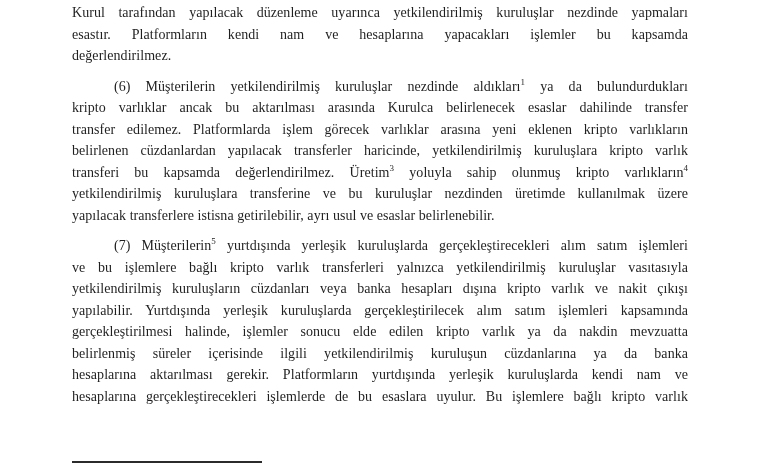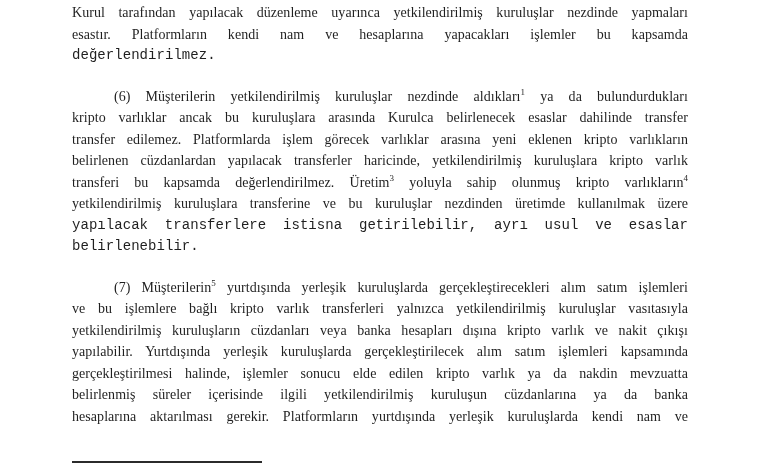--- a/index.html
+++ b/index.html
@@ -19,32 +19,31 @@
   .text-block {
     position: absolute;
     left: 72px;
     top: 2px;
     width: 616px;
   }
   .para {
     margin: 0;
   }
   .para + .para {
-    margin-top: 19px;
+    margin-top: 9px;
   }
   .line {
     font-size: 14px;
     line-height: 21.5px;
     text-align: justify;
     text-align-last: justify;
     letter-spacing: 0.05px;
   }
   .line.no-justify {
     text-align-last: left;
-    font-family: Liberation Mono, monospace;
   }
   .line.indent {
     padding-left: 42px;
   }
   .line sup {
     font-size: 9px;
     line-height: 0;
     vertical-align: super;
   }
   .footnote-rule {
@@ -61,31 +60,32 @@
 
 <div class="page" style="--page-bg: #ffffff; --text-color: #1f1f1f; --rule-color: #2b2b2b;">
   <div class="text-block">
       <div class="para">
         <div class="line"><span>Kurul tarafından yapılacak düzenleme uyarınca yetkilendirilmiş kuruluşlar nezdinde yapmaları</span></div>
         <div class="line"><span>esastır. Platformların kendi nam ve hesaplarına yapacakları işlemler bu kapsamda</span></div>
         <div class="line no-justify"><span>değerlendirilmez.</span></div>
       </div>
       <div class="para">
         <div class="line indent"><span>(6) Müşterilerin yetkilendirilmiş kuruluşlar nezdinde aldıkları</span><sup>1</sup><span> ya da bulundurdukları</span></div>
-        <div class="line"><span>kripto varlıklar ancak bu kuruluşlara arasında Kurulca belirlenecek esaslar dahilinde transfer</span></div>
+        <div class="line"><span>kripto varlıklar ancak bu aktarılması arasında Kurulca belirlenecek esaslar dahilinde transfer</span></div>
         <div class="line"><span>transfer edilemez. Platformlarda işlem görecek varlıklar arasına yeni eklenen kripto varlıkların</span></div>
         <div class="line"><span>belirlenen cüzdanlardan yapılacak transferler haricinde, yetkilendirilmiş kuruluşlara kripto varlık</span></div>
         <div class="line"><span>transferi bu kapsamda değerlendirilmez. Üretim</span><sup>3</sup><span> yoluyla sahip olunmuş kripto varlıkların</span><sup>4</sup></div>
         <div class="line"><span>yetkilendirilmiş kuruluşlara transferine ve bu kuruluşlar nezdinden üretimde kullanılmak üzere</span></div>
         <div class="line no-justify"><span>yapılacak transferlere istisna getirilebilir, ayrı usul ve esaslar belirlenebilir.</span></div>
       </div>
       <div class="para">
         <div class="line indent"><span>(7) Müşterilerin</span><sup>5</sup><span> yurtdışında yerleşik kuruluşlarda gerçekleştirecekleri alım satım işlemleri</span></div>
         <div class="line"><span>ve bu işlemlere bağlı kripto varlık transferleri yalnızca yetkilendirilmiş kuruluşlar vasıtasıyla</span></div>
         <div class="line"><span>yetkilendirilmiş kuruluşların cüzdanları veya banka hesapları dışına kripto varlık ve nakit çıkışı</span></div>
         <div class="line"><span>yapılabilir. Yurtdışında yerleşik kuruluşlarda gerçekleştirilecek alım satım işlemleri kapsamında</span></div>
         <div class="line"><span>gerçekleştirilmesi halinde, işlemler sonucu elde edilen kripto varlık ya da nakdin mevzuatta</span></div>
         <div class="line"><span>belirlenmiş süreler içerisinde ilgili yetkilendirilmiş kuruluşun cüzdanlarına ya da banka</span></div>
         <div class="line"><span>hesaplarına aktarılması gerekir. Platformların yurtdışında yerleşik kuruluşlarda kendi nam ve</span></div>
+        <div class="line"><span>hesaplarına gerçekleştirecekleri işlemlerde de bu esaslara uyulur. Bu işlemlere bağlı kripto varlık</span></div>
       </div>
     </div>
   <div class="footnote-rule" style="display: block;"></div>
 </div>
 
 </body></html>

